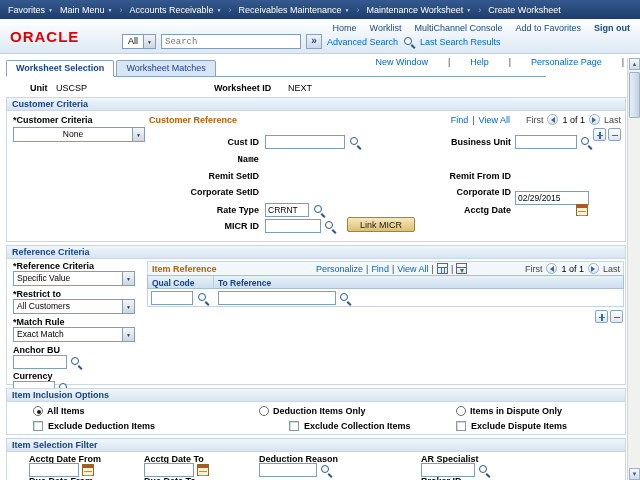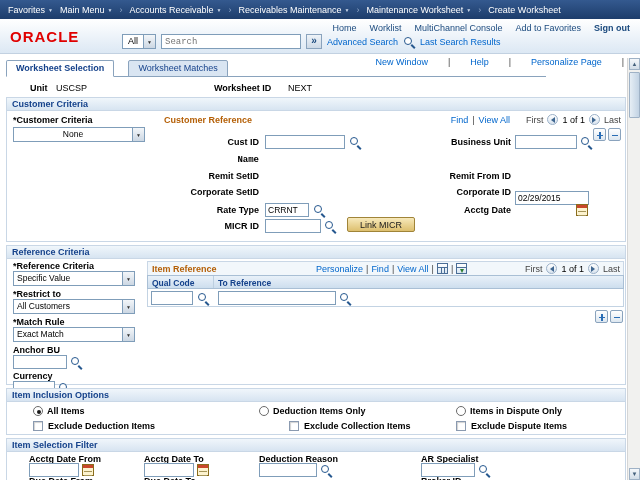--- a/index.html
+++ b/index.html
@@ -77,21 +77,21 @@
 .tbl-ic.dl-ic::after{content:"";position:absolute;left:2.5px;top:4.5px;border-left:2.5px solid transparent;border-right:2.5px solid transparent;border-top:4px solid #2e7d32;}
 
 
 .radio{position:absolute;width:10px;height:10px;border:1px solid #6a6a6a;border-radius:50%;background:#fff;cursor:pointer;}
 .radio.checked::after{content:"";position:absolute;left:2.5px;top:2.5px;width:4px;height:4px;border-radius:50%;background:#1a1a1a;}
 .checkbox{position:absolute;width:10px;height:10px;border:1px solid #8a9ab0;background:#fff;box-shadow:inset 1px 1px 1px rgba(0,0,0,.18);cursor:pointer;}
 
 
 .pagebar{position:absolute;right:16px;top:57px;font-size:9px;display:flex;gap:20px;align-items:center;}
 .pagebar a{color:#0066cc;}
-.tabstrip{position:absolute;left:6px;top:60px;width:540px;height:17px;border-bottom:1px solid #8aa3bd;display:flex;align-items:flex-start;gap:14px;}
+.tabstrip{position:absolute;left:6px;top:60px;width:540px;height:17px;border-bottom:1px solid #8aa3bd;display:flex;align-items:flex-start;gap:2px;}
 .tab{font-size:9px;padding:2px 9px;border:1px solid #8aa3bd;border-radius:2px 2px 0 0;color:#15428b;background:#d9e5f2;line-height:11px;cursor:pointer;white-space:nowrap;}
 .tab.active{background:#fff;font-weight:bold;border-bottom:1px solid #fff;margin-bottom:-1px;z-index:2;}
 .content{position:absolute;left:6px;top:77px;width:620px;height:403px;}
 .keys{position:absolute;left:0;top:6px;height:12px;width:620px;font-size:9px;}
 .kl{position:absolute;font-weight:bold;white-space:nowrap;}
 .kv{position:absolute;white-space:nowrap;}
 
 
 .scrollbar{position:absolute;left:627px;top:58px;width:13px;height:422px;background:#f1f1ef;border-left:1px solid #d5d5d5;}
 .sb-btn{position:absolute;left:1px;width:11px;height:12px;background:linear-gradient(#f5f8fb,#d2dde8);border:1px solid #9fb2c6;font-size:6px;color:#44607c;display:flex;align-items:center;justify-content:center;cursor:pointer;}
@@ -178,21 +178,21 @@
     </div>
 
     <div class="groupbox" style="top:20px;height:145px;">
       <div class="gb-header">Customer Criteria</div>
       <div class="gb-body" style="height:130px;">
         <span class="fl" style="left:6px;top:4px;">*Customer Criteria</span>
         <span class="selectbox" style="left:6px;top:16px;width:132px;text-align:center;">
           <span class="sel-text">None</span>
           <span class="dd-btn">▼</span>
         </span>
-        <span class="fl orange" style="left:157px;top:4px;">Customer Reference</span>
+        <span class="fl orange" style="left:142px;top:4px;">Customer Reference</span>
         <div class="pager" style="right:4px;top:3px;">
           <a>Find</a>
           <span class="gray">|</span>
           <a>View All</a>
           <span style="width:8px;"></span>
           <span class="gray">First</span>
           <span class="pg-btn">
               <span class="tri-l"></span>
             </span>
           <span>1 of 1</span>

